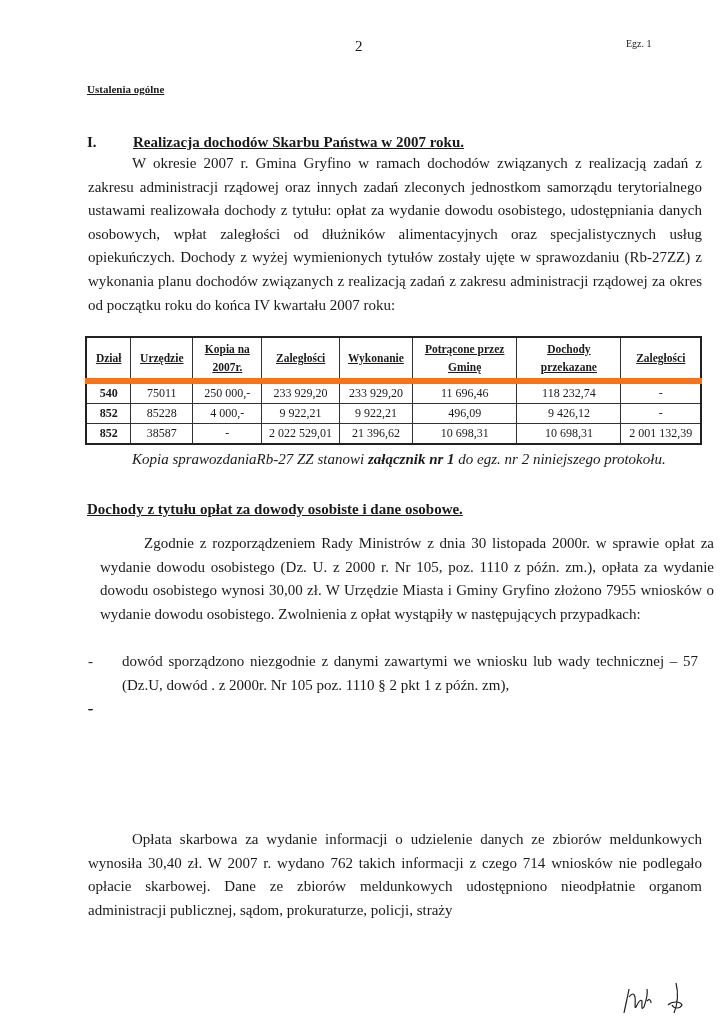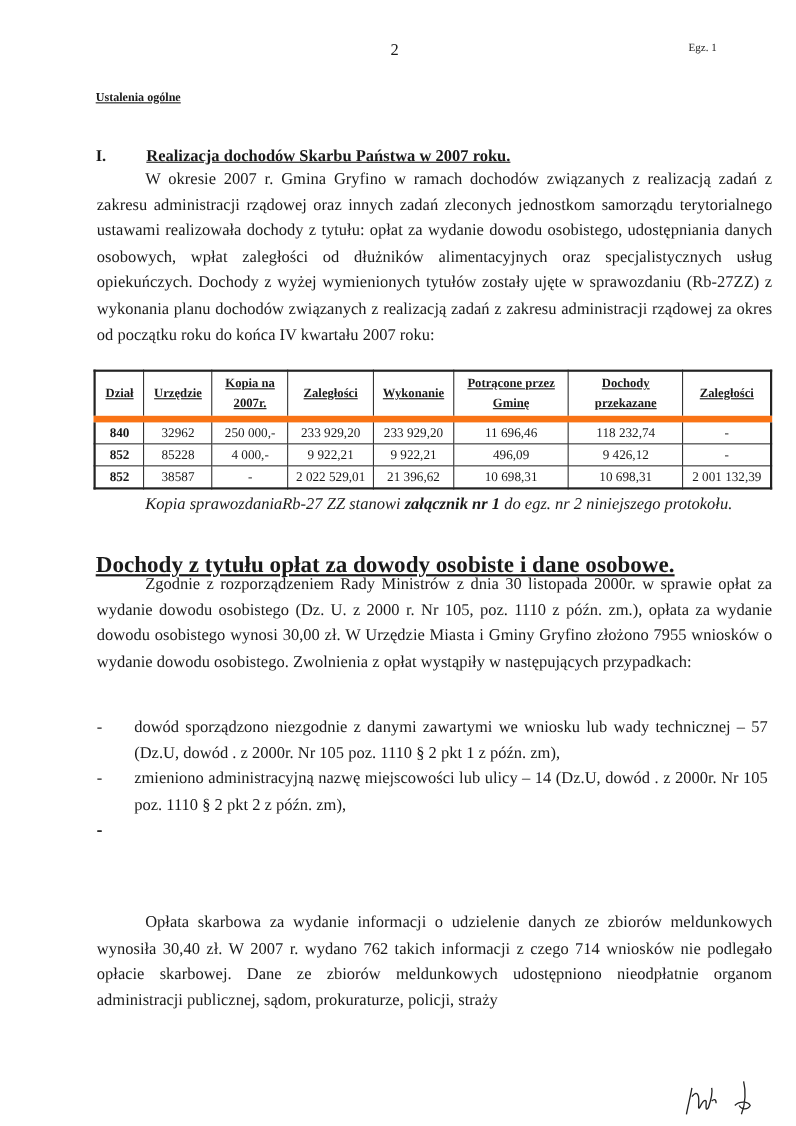--- a/index.html
+++ b/index.html
@@ -26,21 +26,21 @@
       border: 1px solid #333; text-align: center; padding: 0 2px; height: 19px;
     }
     table.rb th { font-weight: bold; line-height: 18px; height: 40px; font-size: 11.5px; }
     table.rb tr.head { border-bottom: 6px solid #f97316; text-decoration: underline; }
     table.rb td.b { font-weight: bold; }
     .p-copy {
       position: absolute; left: 88px; top: 448px; width: 614px; font-size: 15px; line-height: 23px;
       text-align: justify; text-indent: 44px; font-style: italic;
     }
     .p-copy b { font-style: italic; }
-    .h-fees { left: 87px; top: 501px; font-size: 21px; font-weight: bold; text-decoration: underline; }
+    .h-fees { left: 87px; top: 501px; font-size: 15px; font-weight: bold; text-decoration: underline; }
     .p2 { top: 520px; }
     ul.exempt { position: absolute; left: 88px; top: 650px; width: 610px; margin: 0; padding: 0; list-style: none; }
     ul.exempt li { position: relative; padding-left: 34px; font-size: 15px; line-height: 23.6px; text-align: justify; }
     ul.exempt li .dash { position: absolute; left: 0; top: 0; }
     .p3 { top: 828px; }
     .signature { left: 620px; top: 975px; width: 70px; height: 45px; }
   </style>
 </head>
 <body>
 
@@ -62,22 +62,22 @@
       <th style="width:62px">Kopia na 2007r.</th>
       <th style="width:70px">Zaległości</th>
       <th style="width:66px">Wykonanie</th>
       <th style="width:96px">Potrącone przez Gminę</th>
       <th style="width:96px">Dochody przekazane</th>
       <th style="width:72px">Zaległości</th>
     </tr>
   </thead>
   <tbody>
     <tr>
-      <td class="b">840</td>
-      <td>32962</td>
+      <td class="b">540</td>
+      <td>75011</td>
       <td>250 000,-</td>
       <td>233 929,20</td>
       <td>233 929,20</td>
       <td>11 696,46</td>
       <td>118 232,74</td>
       <td>-</td>
     </tr>
     <tr>
       <td class="b">852</td>
       <td>85228</td>
@@ -98,25 +98,25 @@
       <td>10 698,31</td>
       <td>2 001 132,39</td>
     </tr>
   </tbody>
 </table>
 
 <p class="p-copy" style="margin:0"><span>Kopia sprawozdaniaRb-27 ZZ stanowi </span><b>załącznik nr 1</b><span> do egz. nr 2 niniejszego protokołu.</span></p>
 
 <div class="abs h-fees">Dochody z tytułu opłat za dowody osobiste i dane osobowe.</div>
 
-<p class="para p2" style="margin:0">Zgodnie z rozporządzeniem Rady Ministrów z dnia 30 listopada 2000r. w sprawie opłat za wydanie dowodu osobistego (Dz. U. z 2000 r. Nr 105, poz. 1110 z późn. zm.), opłata za wydanie dowodu osobistego wynosi 30,00 zł. W Urzędzie Miasta i Gminy Gryfino złożono 7955 wniosków o wydanie dowodu osobistego. Zwolnienia z opłat wystąpiły w następujących przypadkach:</p>
+<p class="para p2" style="margin:12px">Zgodnie z rozporządzeniem Rady Ministrów z dnia 30 listopada 2000r. w sprawie opłat za wydanie dowodu osobistego (Dz. U. z 2000 r. Nr 105, poz. 1110 z późn. zm.), opłata za wydanie dowodu osobistego wynosi 30,00 zł. W Urzędzie Miasta i Gminy Gryfino złożono 7955 wniosków o wydanie dowodu osobistego. Zwolnienia z opłat wystąpiły w następujących przypadkach:</p>
 
 <ul class="exempt">
   <li><span class="dash">-</span><span>dowód sporządzono niezgodnie z danymi zawartymi we wniosku lub wady technicznej – 57 (Dz.U, dowód . z 2000r. Nr 105 poz. 1110 § 2 pkt 1 z późn. zm),</span></li>
-  <li><span class="dash">-</span><span>zmieniono administracyjną nazwę miejscowości lub ulicy – 14 (Dz.U, dowód . z 2000r. Nr 105 poz. 1110 § 2 pkt 2 z późn. zm),</span></li>
+  <li><span class="dash">-</span></li>
   <li><span class="dash">-</span></li>
   <li><span class="dash">-</span></li>
 </ul>
 
 <p class="para p3" style="margin:0">Opłata skarbowa za wydanie informacji o udzielenie danych ze zbiorów meldunkowych wynosiła 30,40 zł. W 2007 r. wydano 762 takich informacji z czego 714 wniosków nie podlegało opłacie skarbowej. Dane ze zbiorów meldunkowych udostępniono nieodpłatnie organom administracji publicznej, sądom, prokuraturze, policji, straży</p>
 
 <svg class="abs signature" viewBox="0 0 70 45">
   <path d="M4 38 C6 28 8 20 9 14 M9 22 C12 18 14 18 15 22 C16 28 14 34 16 32 C18 28 20 24 22 26 C22 30 21 36 24 32 C26 26 28 18 27 14 M27 26 C29 24 31 24 31 28" fill="none" stroke="#222" stroke-width="1.2"></path>
   <path d="M56 8 C58 16 58 28 54 38 M48 30 C52 26 60 26 62 30 C60 34 54 34 52 30" fill="none" stroke="#222" stroke-width="1.2"></path>
 </svg>

